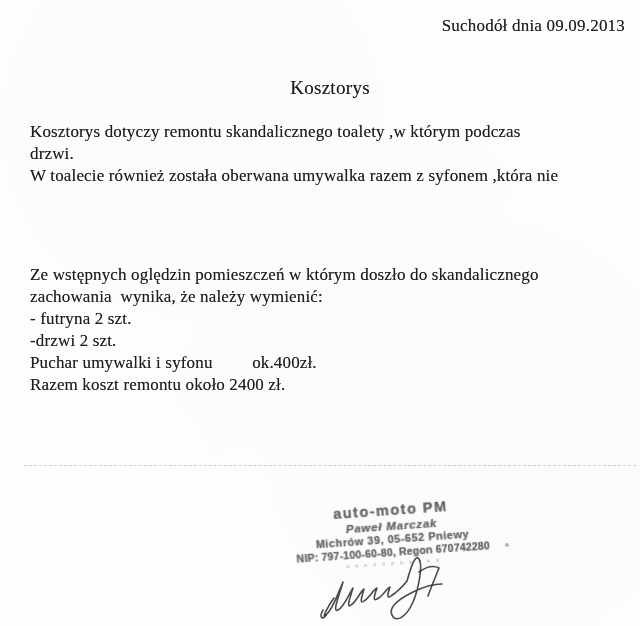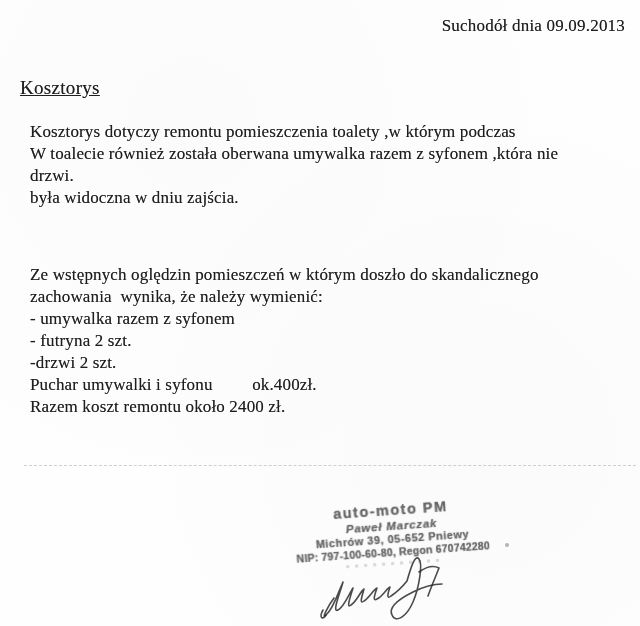--- a/index.html
+++ b/index.html
@@ -27,23 +27,23 @@
     font-size: 17px;
     letter-spacing: 0.2px;
     white-space: pre;
   }
   .doc-title {
     position: absolute;
     top: 77px;
     left: 0;
     width: 100%;
     padding-left: 20px;
+    text-align: center;
     font-size: 19px;
     letter-spacing: 0.3px;
-    text-decoration: underline;
   }
   .para {
     position: absolute;
     left: 30px;
     right: 12px;
     font-size: 17px;
     line-height: 22px;
     letter-spacing: 0.15px;
   }
   .para .line { white-space: pre-wrap; }
@@ -112,30 +112,28 @@
 </head>
 <body>
 
 <div class="page">
 
   <div class="date-line ink">Suchodół dnia 09.09.2013</div>
 
   <div class="doc-title ink">Kosztorys</div>
 
   <div class="para p1 ink">
-    <div class="line">Kosztorys dotyczy remontu pomieszczenia toalety ,w którym podczas</div>
+    <div class="line">Kosztorys dotyczy remontu skandalicznego toalety ,w którym podczas</div>
+    <div class="line">drzwi.</div>
     <div class="line">W toalecie również została oberwana umywalka razem z syfonem ,która nie</div>
-    <div class="line">drzwi.</div>
-    <div class="line">była widoczna w dniu zajścia.</div>
   </div>
 
   <div class="para p2 ink">
     <div class="line">Ze wstępnych oględzin pomieszczeń w którym doszło do skandalicznego</div>
     <div class="line">zachowania  wynika, że należy wymienić:</div>
-    <div class="line">- umywalka razem z syfonem</div>
     <div class="line">- futryna 2 szt.</div>
     <div class="line">-drzwi 2 szt.</div>
     <div class="line">Puchar umywalki i syfonu         ok.400zł.</div>
     <div class="line">Razem koszt remontu około 2400 zł.</div>
   </div>
 
   <div class="scan-line"></div>
 
   <div class="stamp">
     <div class="stamp-line1">auto-moto PM</div>

